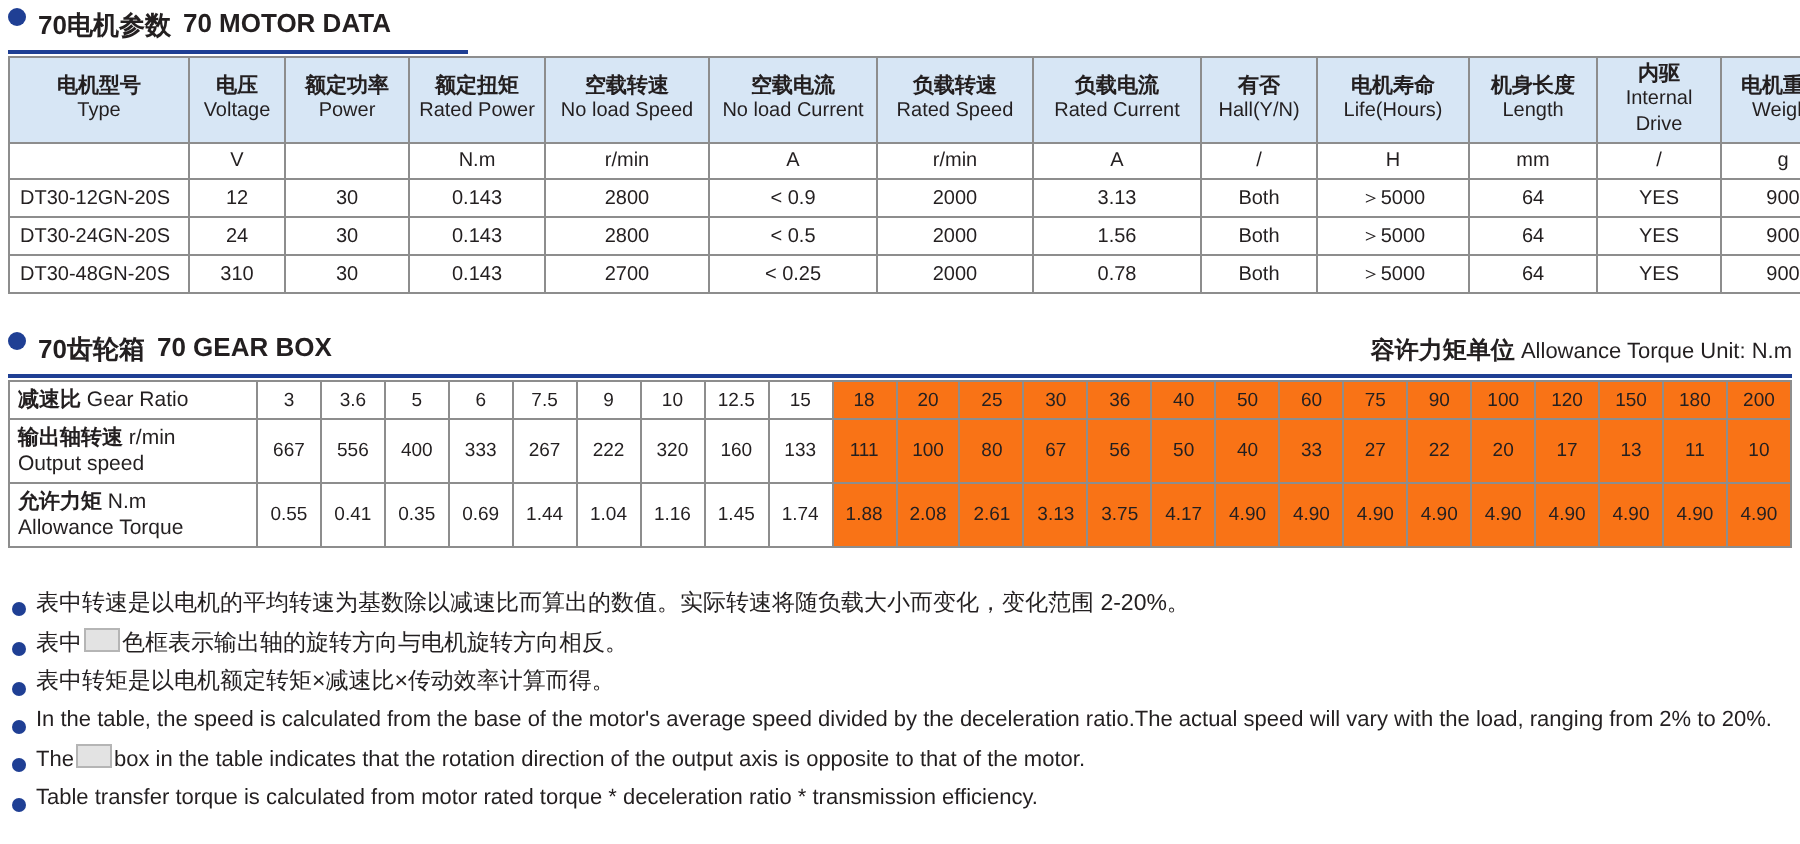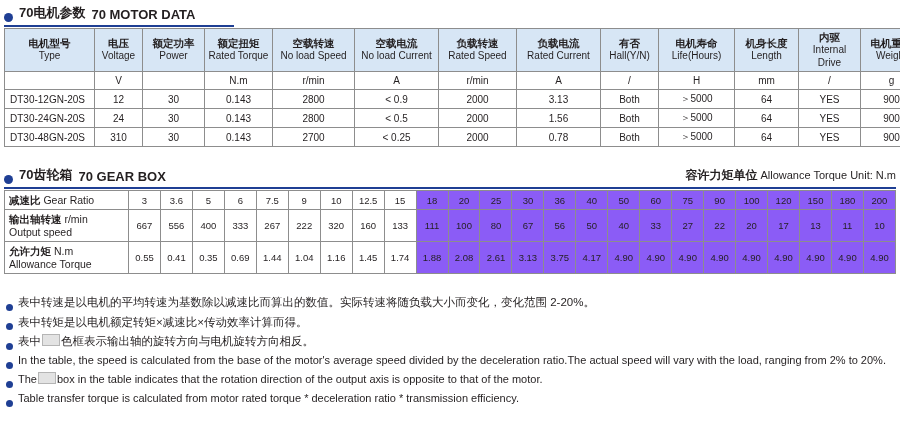--- a/index.html
+++ b/index.html
@@ -17,21 +17,21 @@
   .page {
     position: relative;
     width: 900px;
     height: 422px;
     overflow: hidden;
   }
 
   
   .sec-head {
     display: flex;
-    align-items: flex-end;
+    align-items: flex-start;
     gap: 6px;
     font-size: 13px;
     font-weight: bold;
     white-space: nowrap;
   }
   .sec-head .bullet {
     width: 9px;
     height: 9px;
     border-radius: 50%;
     background: #1f3f94;
@@ -162,33 +162,33 @@
   }
   #gear-table tr.ratio-row td {
     height: 18px;
     font-weight: normal;
   }
   #gear-table tr.speed-row td,
   #gear-table tr.torque-row td {
     height: 31px;
   }
   .hl {
-    background: #8b5cf6;
+    background: #f97316;
   }
 
   
   #notes {
     position: absolute;
     left: 6px;
     top: 294px;
     width: 886px;
   }
   .note {
     display: flex;
-    align-items: flex-end;
+    align-items: center;
     gap: 5px;
     font-size: 11.5px;
     line-height: 1.45;
     margin-bottom: 3px;
     color: #231f20;
   }
   .note .dot {
     width: 7px;
     height: 7px;
     border-radius: 50%;
@@ -251,21 +251,21 @@
         <th>
             <span class="cn">电压</span>
             <span class="en">Voltage</span>
           </th>
         <th>
             <span class="cn">额定功率</span>
             <span class="en">Power</span>
           </th>
         <th>
             <span class="cn">额定扭矩</span>
-            <span class="en">Rated Torque</span>
+            <span class="en">Rated Power</span>
           </th>
         <th>
             <span class="cn">空载转速</span>
             <span class="en">No load Speed</span>
           </th>
         <th>
             <span class="cn">空载电流</span>
             <span class="en">No load Current</span>
           </th>
         <th>
@@ -490,25 +490,25 @@
     </tbody>
   </table>
 
   <div id="notes">
     <div class="note cn">
       <span class="dot"></span>
       <span class="txt">表中转速是以电机的平均转速为基数除以减速比而算出的数值。实际转速将随负载大小而变化，变化范围 2-20%。</span>
     </div>
     <div class="note cn">
       <span class="dot"></span>
-      <span class="txt">表中转矩是以电机额定转矩×减速比×传动效率计算而得。</span>
+      <span class="txt"><span>表中</span><span class="swatch"></span><span>色框表示输出轴的旋转方向与电机旋转方向相反。</span></span>
     </div>
     <div class="note cn">
       <span class="dot"></span>
-      <span class="txt"><span>表中</span><span class="swatch"></span><span>色框表示输出轴的旋转方向与电机旋转方向相反。</span></span>
+      <span class="txt">表中转矩是以电机额定转矩×减速比×传动效率计算而得。</span>
     </div>
     <div class="note en">
       <span class="dot"></span>
       <span class="txt">In the table, the speed is calculated from the base of the motor's average speed  divided by the deceleration ratio.The actual speed will vary with the load, ranging from 2% to 20%.</span>
     </div>
     <div class="note en">
       <span class="dot"></span>
       <span class="txt"><span>The</span><span class="swatch"></span><span>box in the table indicates that the rotation direction of the output axis is opposite to that of the motor.</span></span>
     </div>
     <div class="note en">

